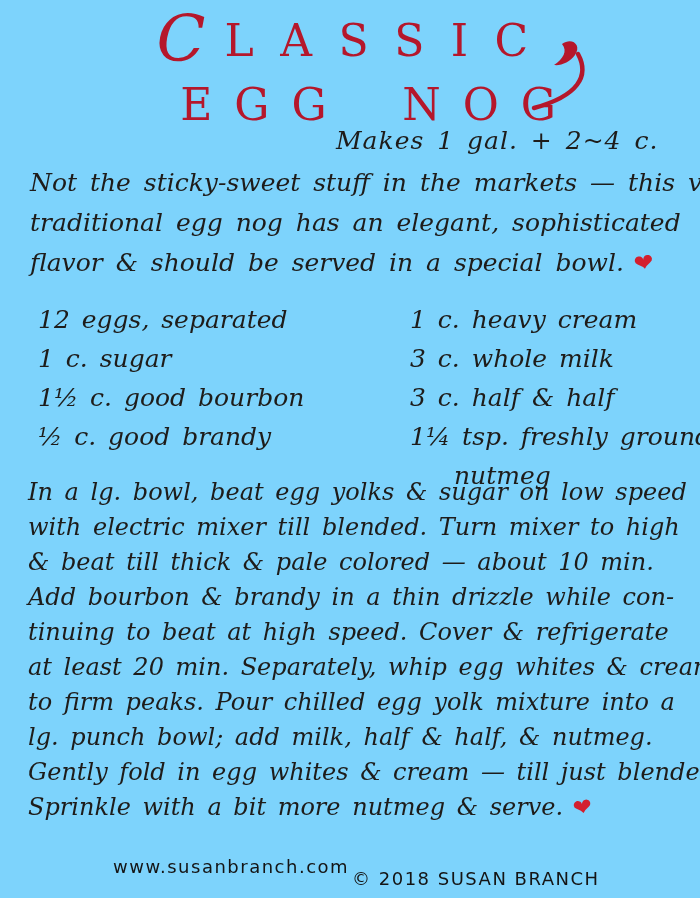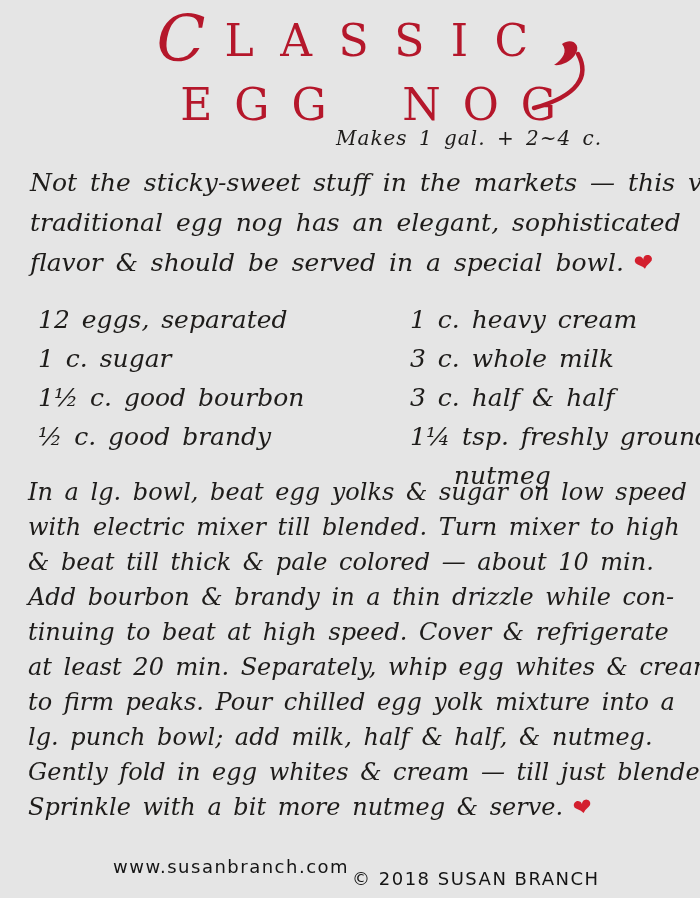--- a/index.html
+++ b/index.html
@@ -1,20 +1,20 @@
 <!DOCTYPE html>
 <html><head>
 <meta charset="utf-8">
 <style>
   html, body { margin: 0; padding: 0; }
   .page {
     position: relative;
     width: 700px;
     height: 898px;
-    background: #e5e5e5;
+    background: #7dd3fc;
     color: #1e1c1a;
     font-family: "DejaVu Serif", serif;
     overflow: hidden;
   }
 
   
   .title-block {
     position: absolute;
     top: 2px; left: 0; width: 700px;
     text-align: center;
@@ -42,21 +42,21 @@
   }
   .flourish {
     position: absolute;
     top: 28px; left: 540px;
     overflow: visible;
   }
 
   .yield {
     position: absolute;
     top: 126px; left: 336px;
-    font-size: 20px; font-style: italic;
+    font-size: 25px; font-style: italic;
     letter-spacing: 1px; word-spacing: 4px;
     white-space: nowrap;
   }
 
   .intro {
     position: absolute;
     top: 163px; left: 30px;
     font-size: 25px; font-style: italic;
     line-height: 40px;
     word-spacing: 5px;

